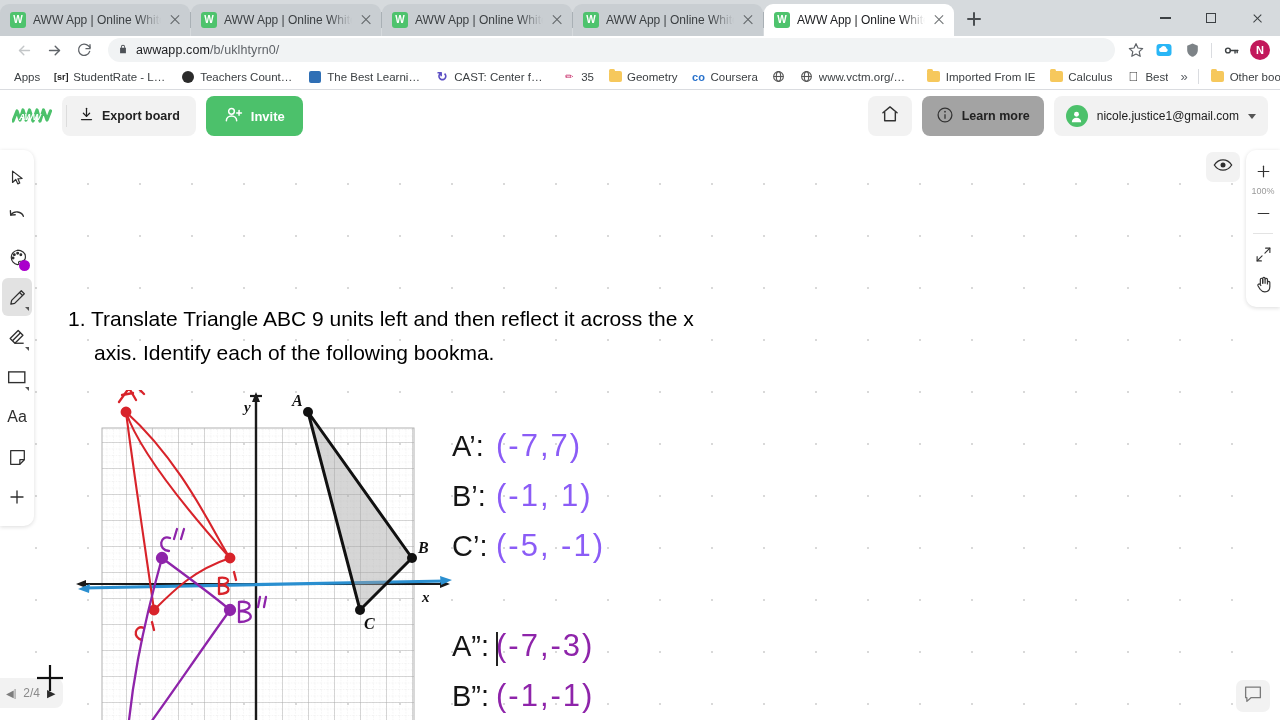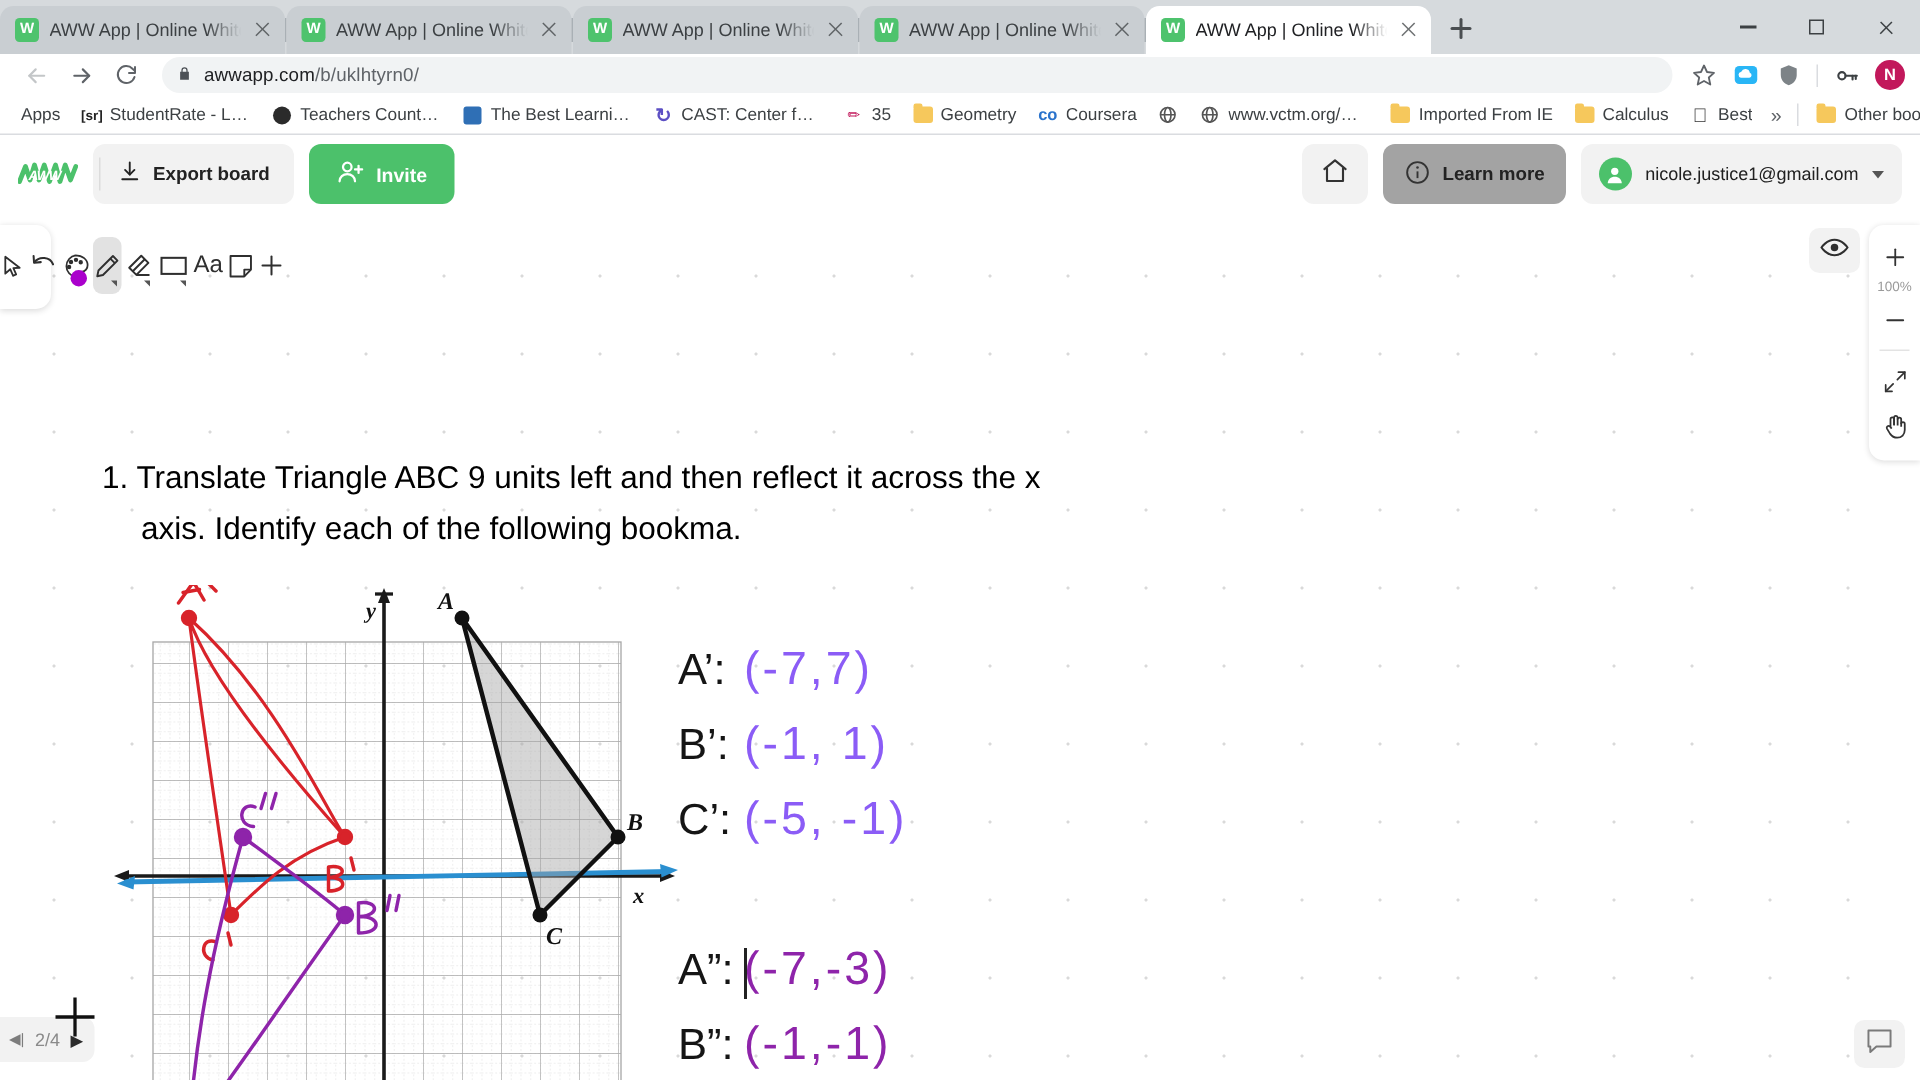--- a/index.html
+++ b/index.html
@@ -175,21 +175,21 @@
     position: absolute; inset: 0;
     background-image: radial-gradient(circle, #d9d9d9 1px, transparent 1.1px);
     background-size: 52px 52px; background-position: 10px 16px;
   }
 
   
   #tool-rail {
     position: absolute; left: 0; top: 8px; width: 34px;
     background: #fff; border-radius: 0 10px 10px 0;
     box-shadow: 0 1px 4px rgba(0,0,0,.14);
-    display: flex; flex-direction: row; align-items: center;
+    display: flex; flex-direction: column; align-items: center;
     padding: 8px 0 10px; gap: 2px; z-index: 5;
   }
   .tool {
     width: 30px; height: 38px; display: flex; align-items: center; justify-content: center;
     border-radius: 6px; position: relative; color: #3a3a3a;
   }
   .tool.active { background: #e2e2e2; }
   .tool-caret {
     position: absolute; right: 3px; bottom: 5px;
     width: 0; height: 0; border-left: 4px solid transparent;

